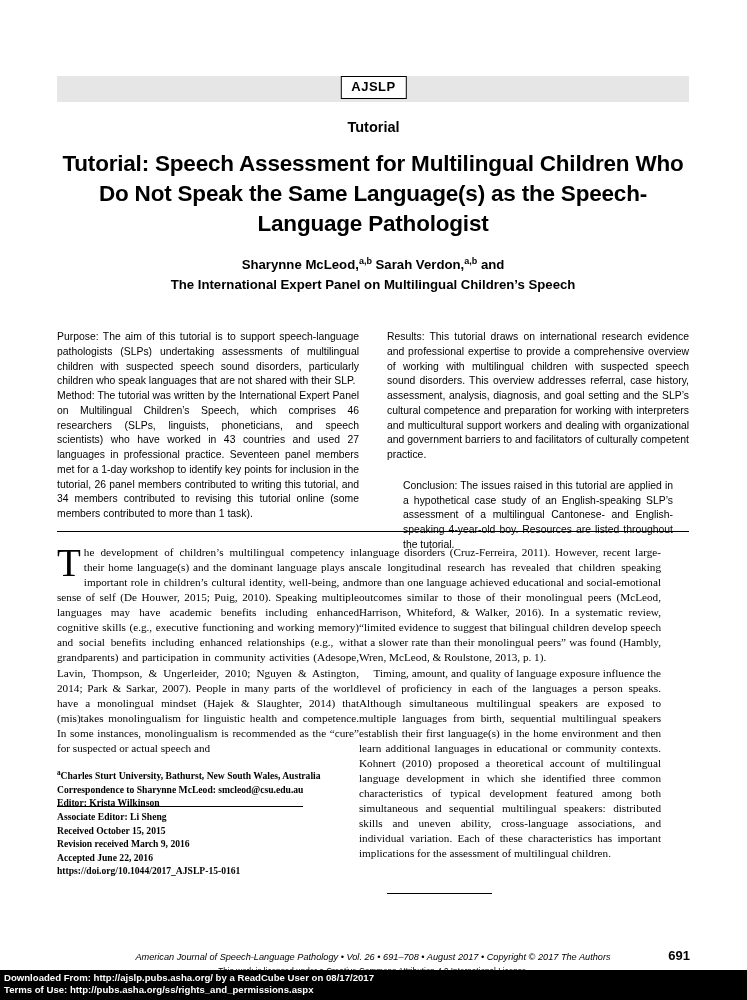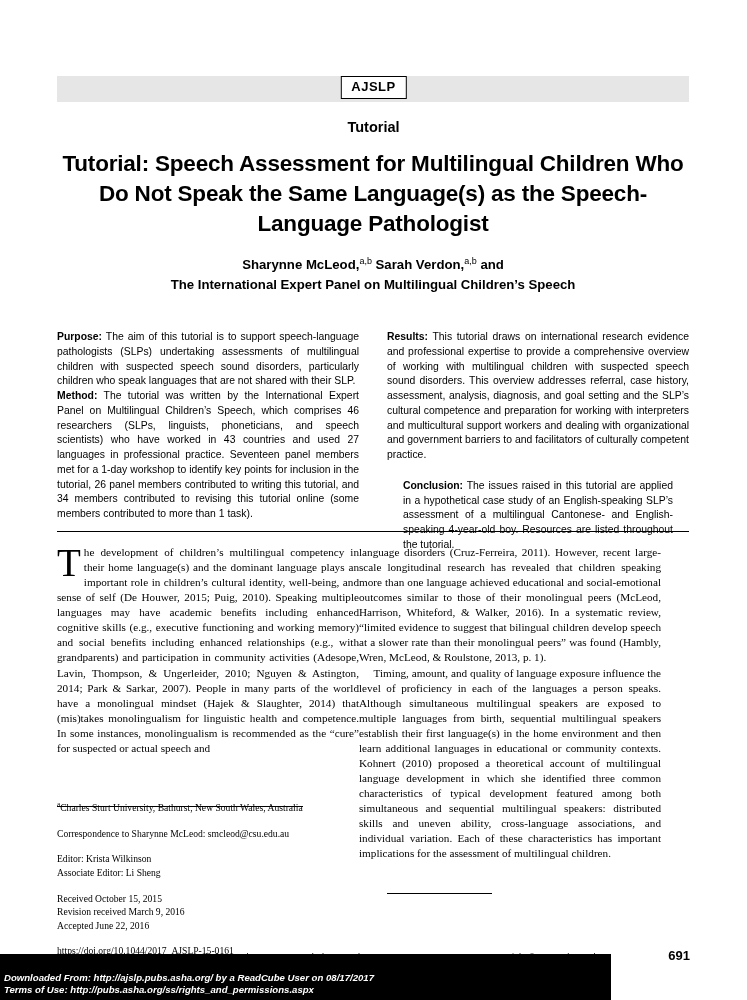--- a/index.html
+++ b/index.html
@@ -64,38 +64,38 @@
   .authors {
     position: absolute;
     left: 57px; top: 255px;
     width: 632px;
     text-align: center;
     font-family: "Liberation Sans", sans-serif;
     font-weight: bold;
     font-size: 13.2px;
     line-height: 1.45;
   }
-  .authors sup { font-size: 9px; vertical-align: super; font-weight: normal; }
+  .authors sup { font-size: 9px; vertical-align: super; font-weight: bold; }
 
   
   .abstract {
     position: absolute;
     left: 57px; top: 330px;
     width: 632px;
     display: flex;
     gap: 28px;
   }
   .abstract .col {
     width: 302px;
     font-family: "Liberation Sans", sans-serif;
     font-size: 10.4px;
     line-height: 1.42;
     text-align: justify;
   }
-  .abstract b { font-weight: bold; }
+  .abstract b { font-weight: normal; }
 
   .rule {
     position: absolute;
     left: 57px;
     width: 632px;
     height: 1px;
     background: #000;
   }
   #rule-abstract { top: 531px; }
 
@@ -128,29 +128,30 @@
 
   
   .footnote-rule {
     position: absolute;
     left: 57px; top: 806px;
     width: 246px; height: 1px;
     background: #000;
   }
   .footnotes {
     position: absolute;
-    left: 57px; top: 800px;
+    left: 57px; top: 768px;
     width: 302px;
     font-family: "Liberation Serif", serif;
     font-size: 9.6px;
     line-height: 1.42;
+    font-weight: bold;
   }
   .footnotes p { margin: 0 0 0 0; }
   .footnotes sup { font-size: 7.2px; vertical-align: super; }
-  .footnotes .gap { margin-top: 12px; }
+  .footnotes .gap { margin-top: 0; }
 
   
   .disclosure-rule {
     position: absolute;
     left: 387px; top: 893px;
     width: 105px; height: 1px;
     background: #000;
   }
   .disclosure {
     position: absolute;
@@ -186,29 +187,28 @@
     left: 0; right: 0;
     top: 967px;
     text-align: center;
     font-family: "Liberation Sans", sans-serif;
     font-size: 8.2px;
   }
   
   .download-banner {
     position: absolute;
     left: 0; bottom: 0;
-    width: 611px;
+    width: 747px;
     background: #000;
     color: #fff;
     font-family: "Liberation Sans", sans-serif;
     font-weight: bold;
     font-size: 9.6px;
     line-height: 1.33;
-    padding: 18px 0 3px 4px;
-    font-style: italic;
+    padding: 2px 0 3px 4px;
   }
 </style>
 </head>
 <body>
 
 <div class="page">
 
   <div class="journal-band"></div>
   <div class="journal-badge">AJSLP</div>
 

